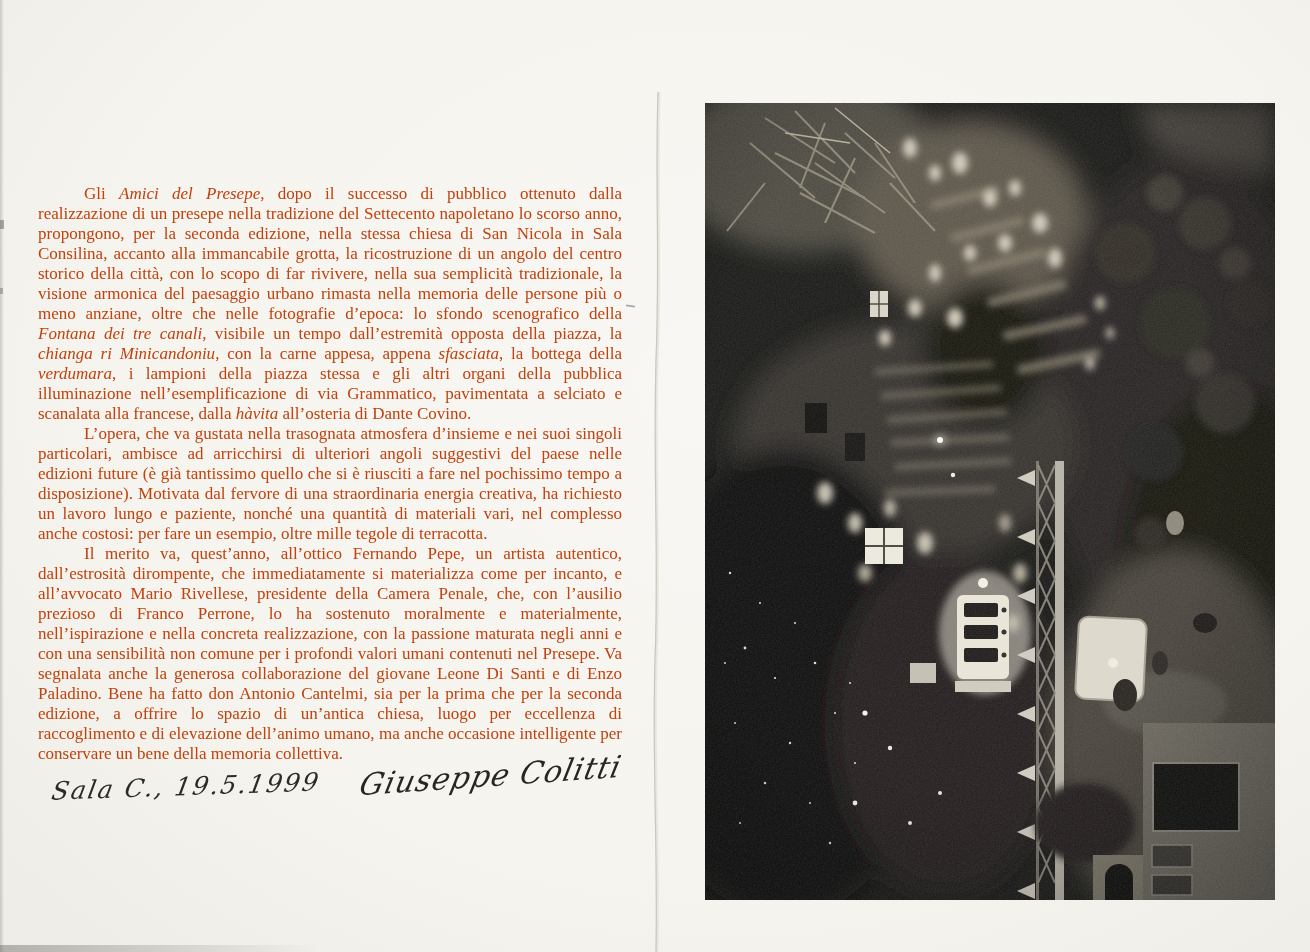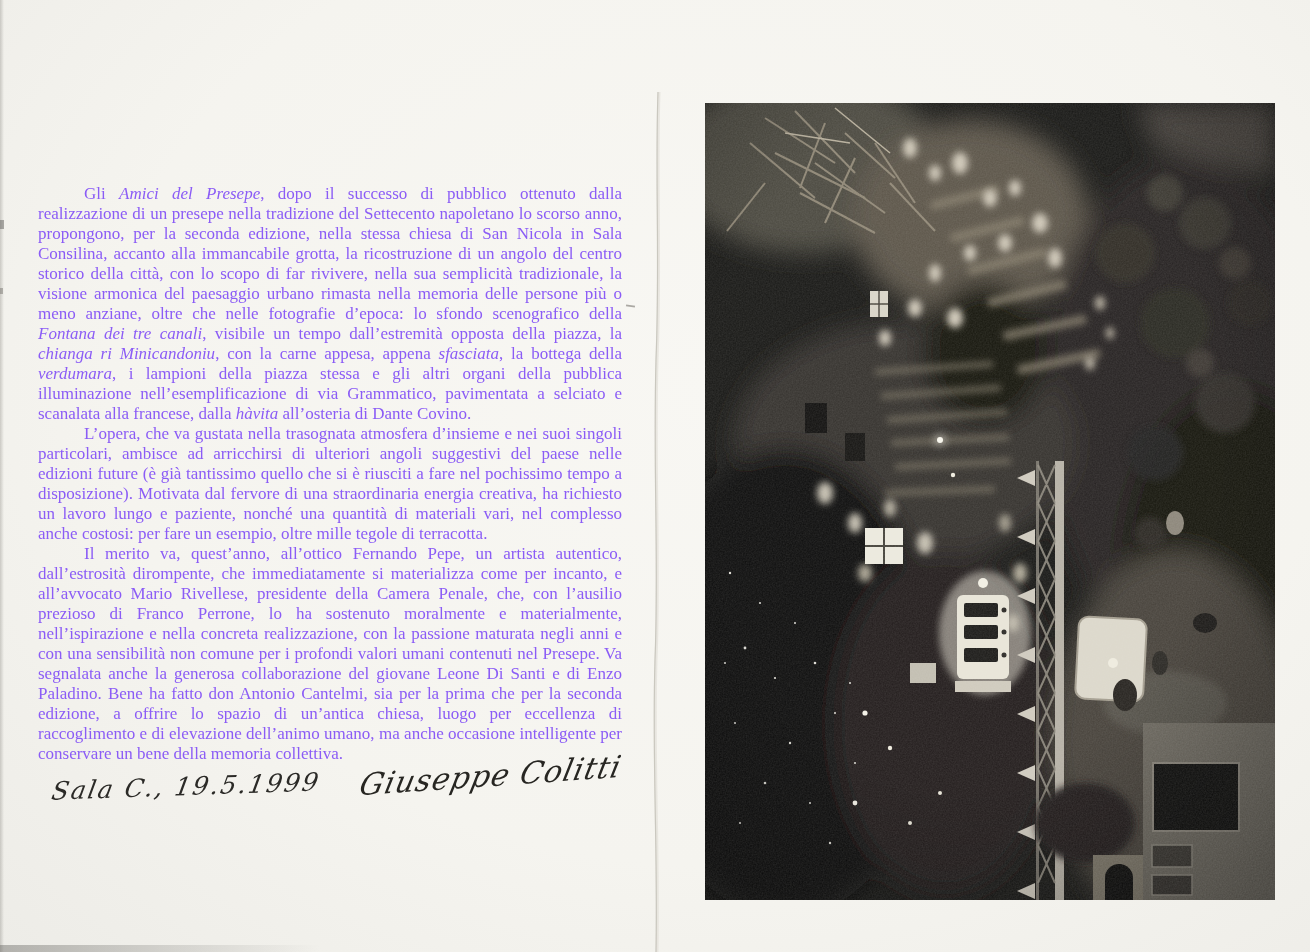--- a/index.html
+++ b/index.html
@@ -5,21 +5,21 @@
   html,body{margin:0;padding:0;}
   body{
     width:1310px;height:952px;position:relative;overflow:hidden;
     background:radial-gradient(ellipse at 55% 40%, #f8f7f3 0%, #f5f4ef 60%, #edece7 100%);
     font-family:"Liberation Serif", serif;
   }
   .scan{position:absolute;inset:0;}
   
   .text-block{
     position:absolute;left:38px;top:184px;width:584px;
-    font-size:17px;line-height:20px;color:#8b5cf6;
+    font-size:17px;line-height:20px;color:#c2410c;
     text-align:justify;
   }
   .para{margin:0;text-indent:46px;}
   .para em{font-style:italic;}
   
   .sign-row{position:absolute;left:38px;top:766px;width:584px;height:70px;}
   .dateline{
     position:absolute;left:14px;top:6px;
     font-family:"DejaVu Serif", serif;font-style:italic;
     font-size:25px;color:#2b2a27;

